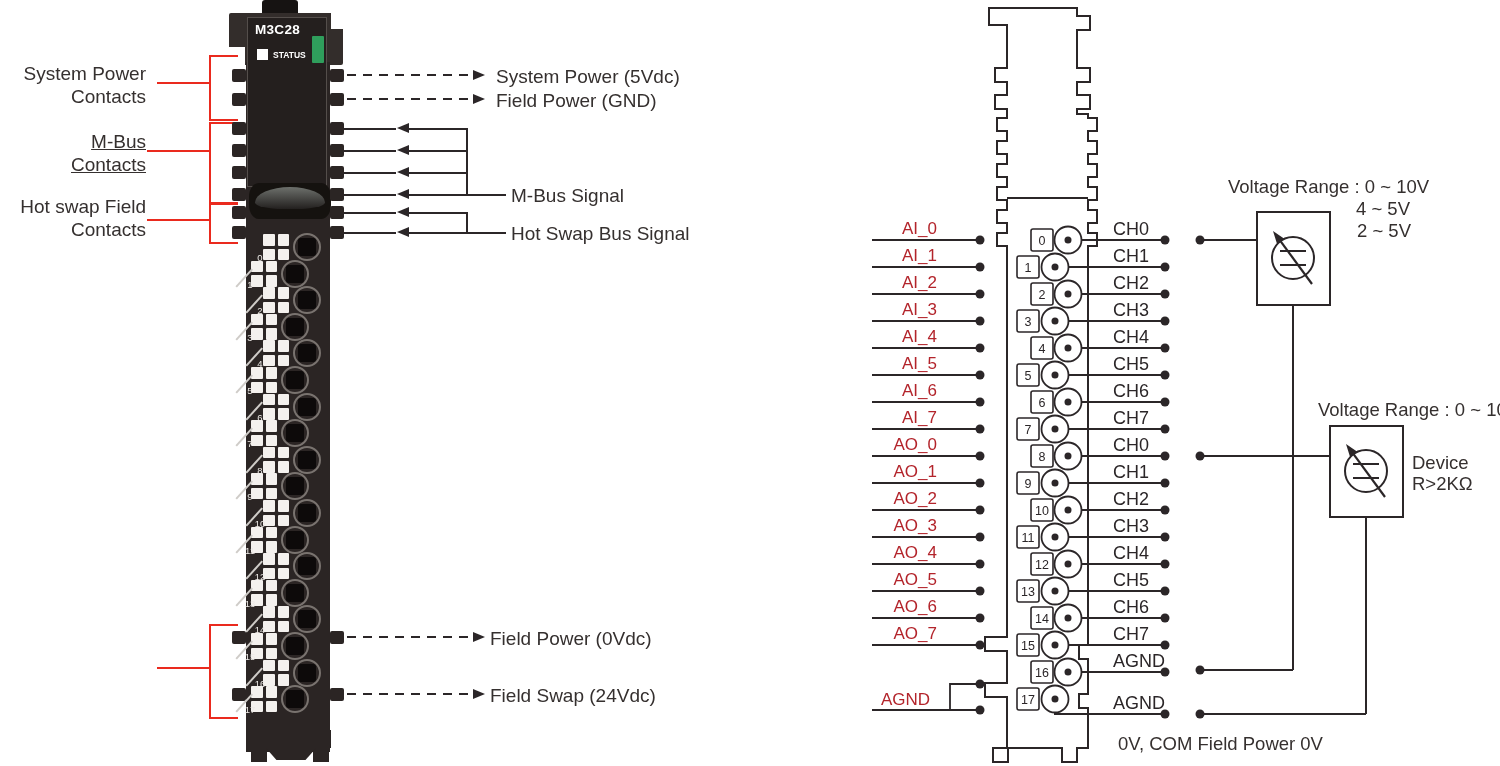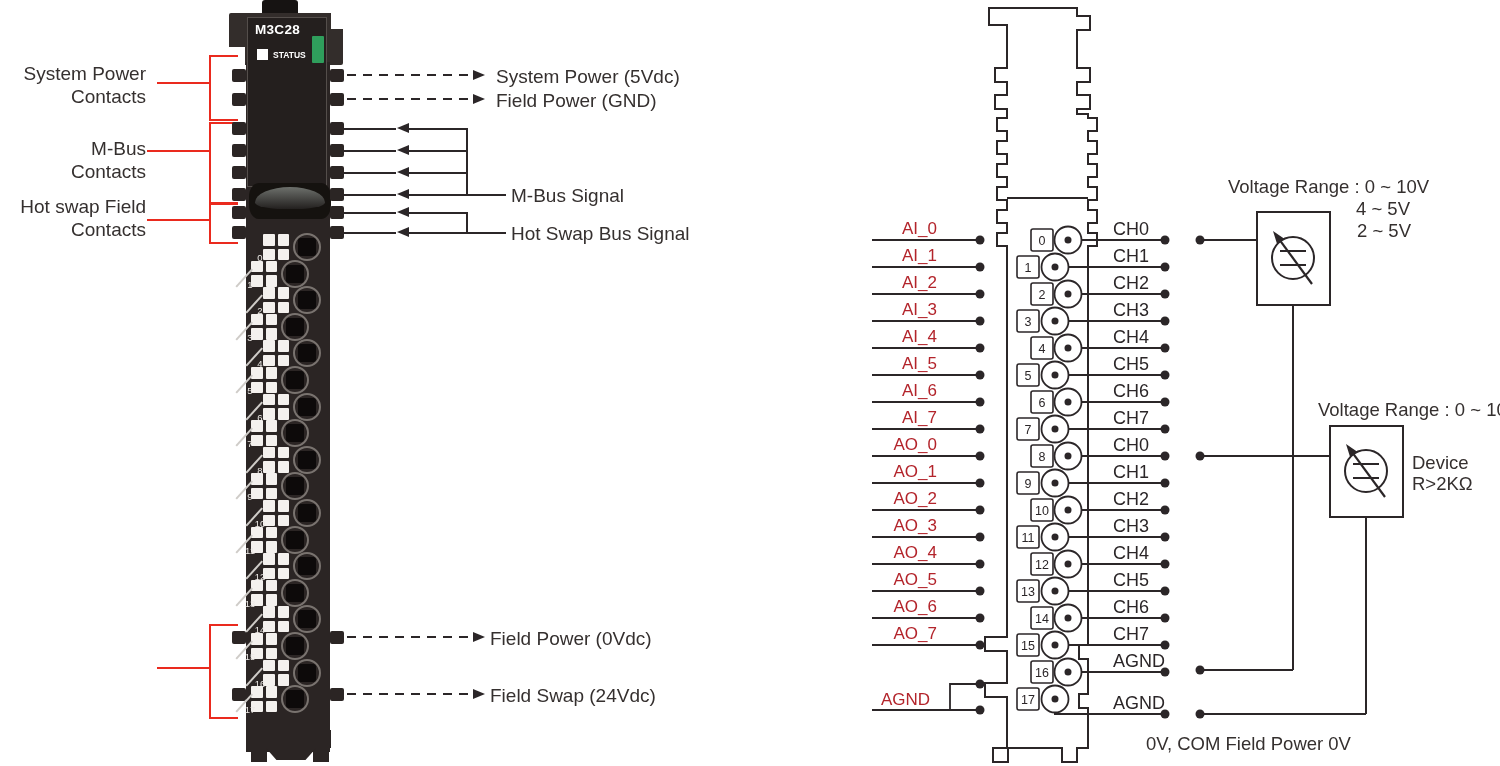--- a/index.html
+++ b/index.html
@@ -56,21 +56,21 @@
     <div class="rl" style="left:147px;top:150px;width:62px;"></div>
     <div class="bracket" style="left:209px;top:202px;width:27px;height:38px;"></div>
     <div class="rl" style="left:147px;top:219px;width:62px;"></div>
     <div class="bracket" style="left:209px;top:624px;width:27px;height:91px;"></div>
     <div class="rl" style="left:157px;top:667px;width:52px;"></div>
 
     <div class="ll" style="top:62px;">
       <div>System Power</div>
       <div>Contacts</div>
     </div>
-    <div class="ll" style="top:137px;">
+    <div class="ll" style="top:130px;text-decoration:underline;">
       <div>M-Bus</div>
       <div>Contacts</div>
     </div>
     <div class="ll" style="top:195px;">
       <div>Hot swap Field</div>
       <div>Contacts</div>
     </div>
 
     <div class="dash" style="left:347px;top:74px;width:126px;"></div>
     <div class="ar ar-r" style="left:473px;top:69.5px;"></div>
@@ -533,15 +533,15 @@
       <line x1="1200" y1="714" x2="1366" y2="714" stroke="#2b2628" stroke-width="2"></line>
       <circle cx="1200" cy="714" r="4.5" fill="#2b2628"></circle>
     </svg>
 
   <div class="t" style="left:1228px;top:176px;font-size:18.5px;">Voltage Range : 0 ~ 10V</div>
   <div class="t" style="left:1356px;top:198px;font-size:18.5px;">4 ~ 5V</div>
   <div class="t" style="left:1357px;top:220px;font-size:18.5px;">2 ~ 5V</div>
   <div class="t" style="left:1318px;top:399px;font-size:18.5px;">Voltage Range : 0 ~ 10V</div>
   <div class="t" style="left:1412px;top:452px;font-size:18.5px;">Device</div>
   <div class="t" style="left:1412px;top:473px;font-size:18.5px;">R&gt;2KΩ</div>
-  <div class="t" style="left:1118px;top:733px;font-size:18.5px;margin-left:28px;">0V, COM Field Power 0V</div>
+  <div class="t" style="left:1118px;top:733px;font-size:18.5px;">0V, COM Field Power 0V</div>
 
 </div>
 
 </body></html>

